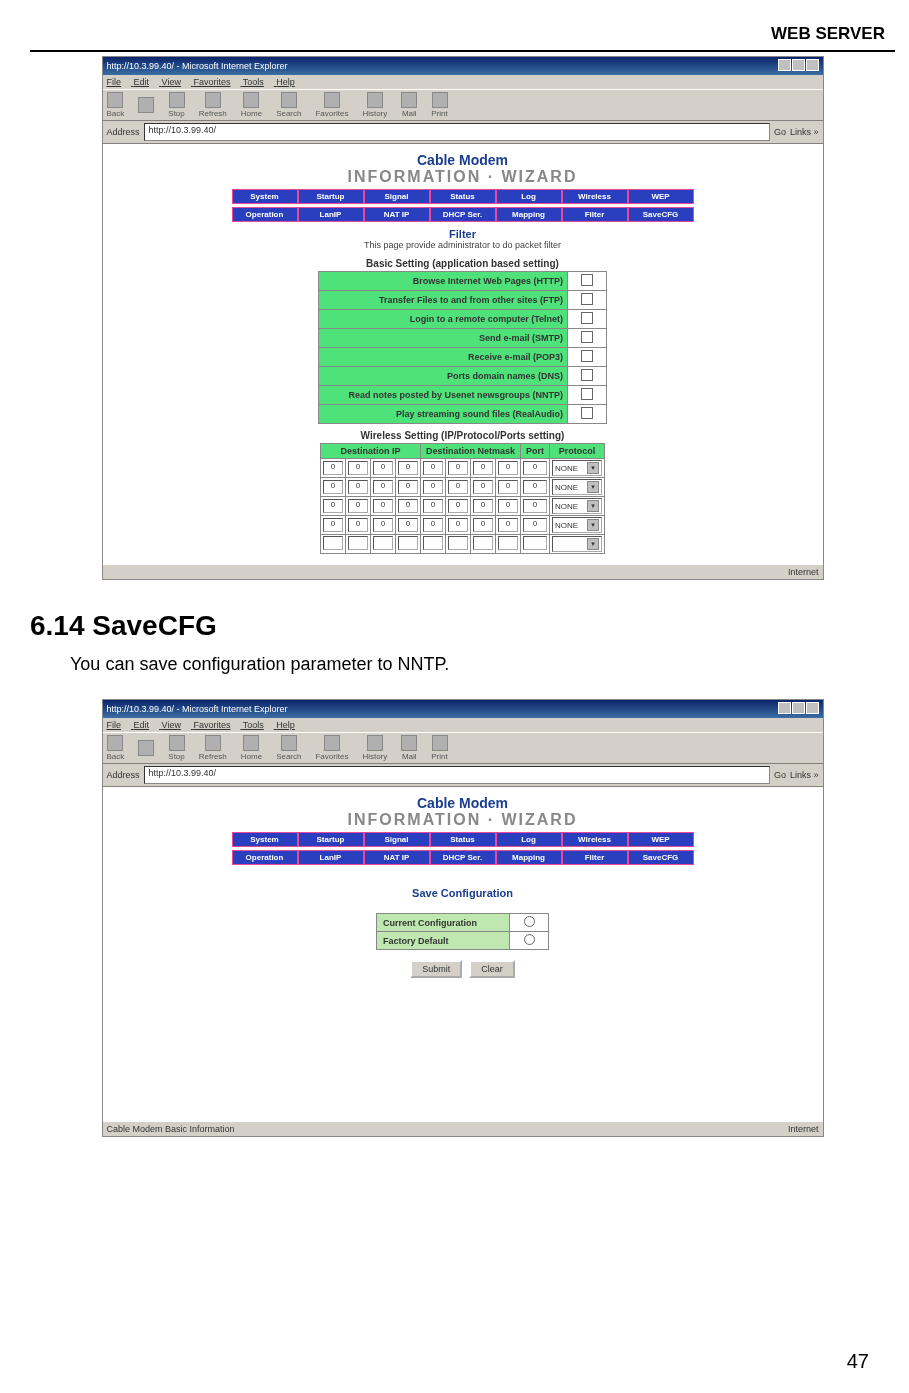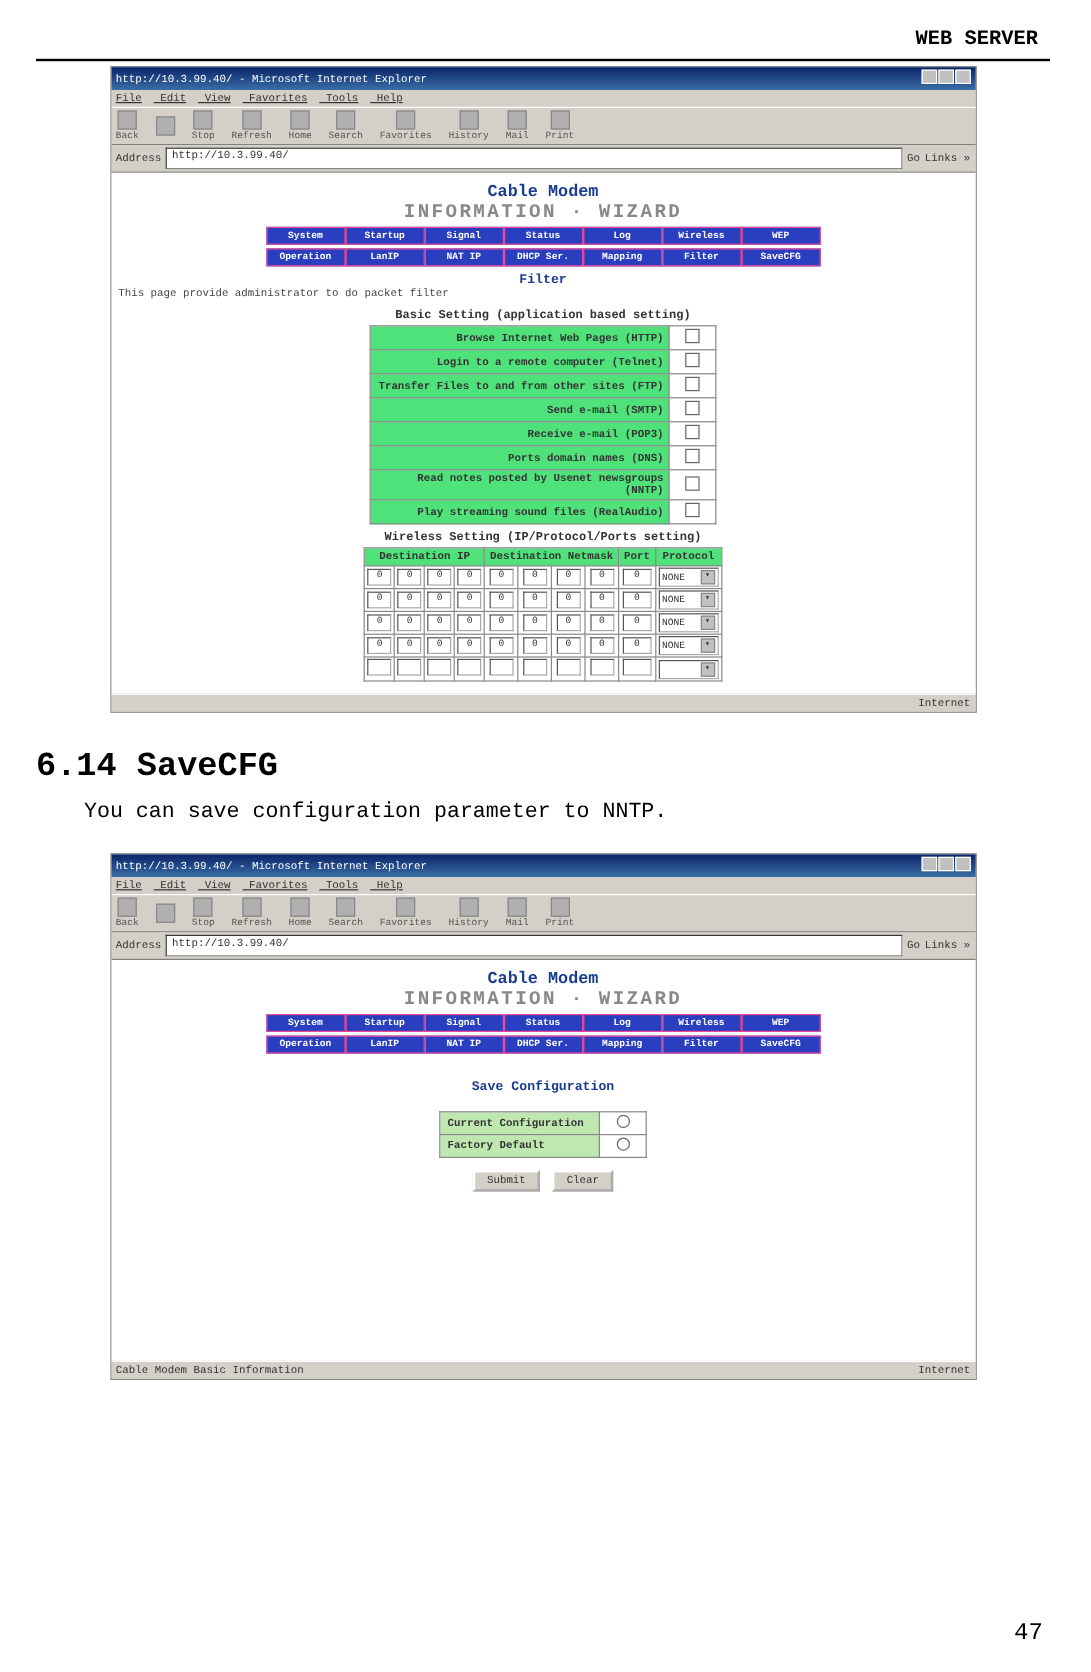--- a/index.html
+++ b/index.html
@@ -4,25 +4,24 @@
 <style>
   body {
     margin: 0;
     padding: 0;
     font-family: Arial, Helvetica, sans-serif;
     background: #fff;
     color: #000;
     width: 909px;
   }
   .page {
-    padding: 20px 34px 20px 30px;
+    padding: 20px 14px 20px 30px;
     box-sizing: border-box;
     position: relative;
     min-height: 1393px;
-    font-family: Liberation Mono, monospace;
   }
   .running-head {
     text-align: right;
     font-size: 17px;
     font-weight: bold;
     padding-right: 10px;
     padding-top: 4px;
   }
   .head-rule {
     border: none;
@@ -119,21 +118,21 @@
 
   .navrow {
     display:flex; justify-content:center; gap:0; margin:3px 0;
   }
   .navrow .navbtn {
     background:#2a3fbf; color:#fff; font-size:8px; font-weight:bold;
     padding:2px 0; width:64px; text-align:center; border:1px solid #ec4899;
   }
 
   .pgtitle { text-align:center; color:#1a3d8f; font-weight:bold; font-size:11px; margin-top:6px; }
-  .pgsub { font-size:9px; color:#444; margin-bottom:8px; }
+  .pgsub { text-align:center; font-size:9px; color:#444; margin-bottom:8px; }
 
   .tblcap { text-align:center; font-weight:bold; font-size:10px; margin:6px 0 2px 0; }
 
   table.basic {
     margin:0 auto; border-collapse:collapse; font-size:9px;text-align:right;
   }
   table.basic td {
     border:1px solid #888; padding:2px 4px;
   }
   table.basic td.lbl {
@@ -274,25 +273,25 @@
       <div class="pgsub">This page provide administrator to do packet filter</div>
 
       <div class="tblcap">Basic Setting (application based setting)</div>
       <table class="basic">
         <tbody>
             <tr>
               <td class="lbl">Browse Internet Web Pages (HTTP)</td>
               <td class="chk"><span class="chkbox"></span></td>
             </tr>
         <tr>
+              <td class="lbl">Transfer Files to and from other sites (FTP)</td>
+              <td class="chk"><span class="chkbox"></span></td>
+            </tr>
+        <tr>
               <td class="lbl">Login to a remote computer (Telnet)</td>
-              <td class="chk"><span class="chkbox"></span></td>
-            </tr>
-        <tr>
-              <td class="lbl">Transfer Files to and from other sites (FTP)</td>
               <td class="chk"><span class="chkbox"></span></td>
             </tr>
         <tr>
               <td class="lbl">Send e-mail (SMTP)</td>
               <td class="chk"><span class="chkbox"></span></td>
             </tr>
         <tr>
               <td class="lbl">Receive e-mail (POP3)</td>
               <td class="chk"><span class="chkbox"></span></td>
             </tr>

